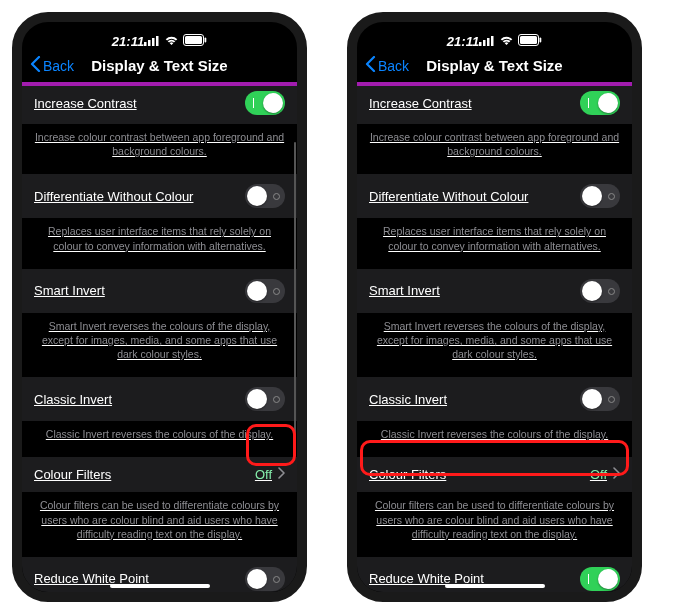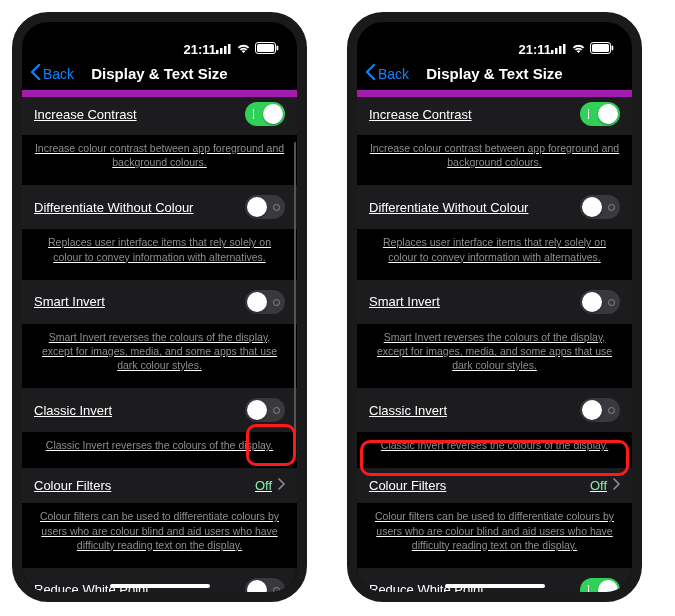--- a/index.html
+++ b/index.html
@@ -19,33 +19,34 @@
     border-radius: 36px;
     border: 10px solid #1a1a1a;
     overflow: hidden;
     position: relative;
     color: #fff;
     display: flex;
     flex-direction: column;
   }
   .statusbar {
     display: flex;
-    justify-content: flex-end;
+    justify-content: center;
     align-items: center;
-    padding: 20px 18px 2px;
+    padding: 12px 18px 2px;
     font-size: 13px;
     font-weight: 600;
+    font-style: italic;
   }
   .status-right { display:flex; gap:4px; align-items:center; }
   .navbar {
     display: flex;
     align-items: center;
     padding: 6px 4px 8px;
     position: relative;
-    border-bottom: 7px solid #a21caf;
+    border-bottom: 4px solid #a21caf;
   }
   .back {
     color: #0a84ff;
     font-size: 14px;
     display:flex; align-items:center; gap:2px;
     position:absolute; left:8px;
   }
   .navtitle {
     flex:1;
     text-align:center;

